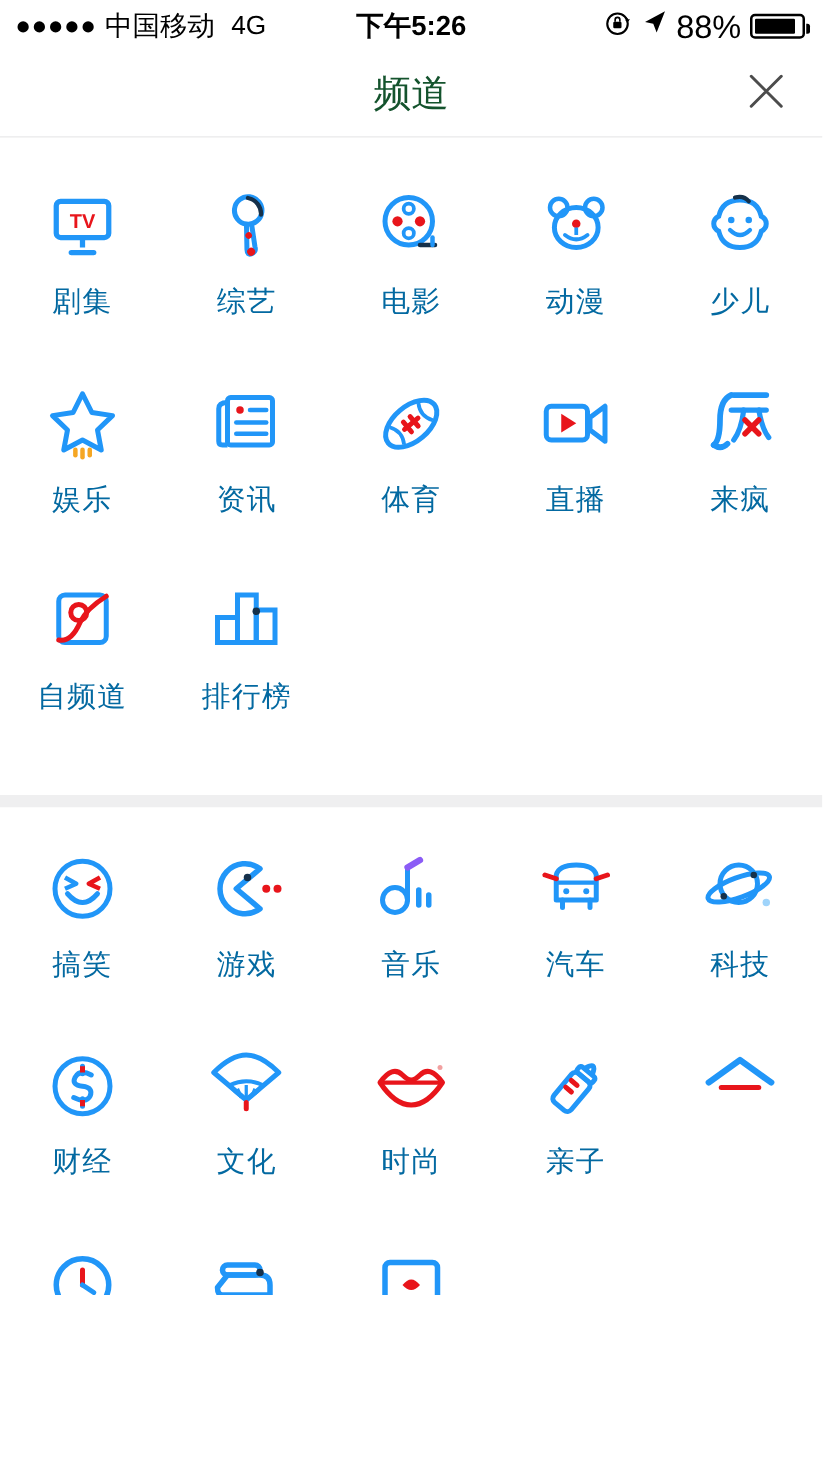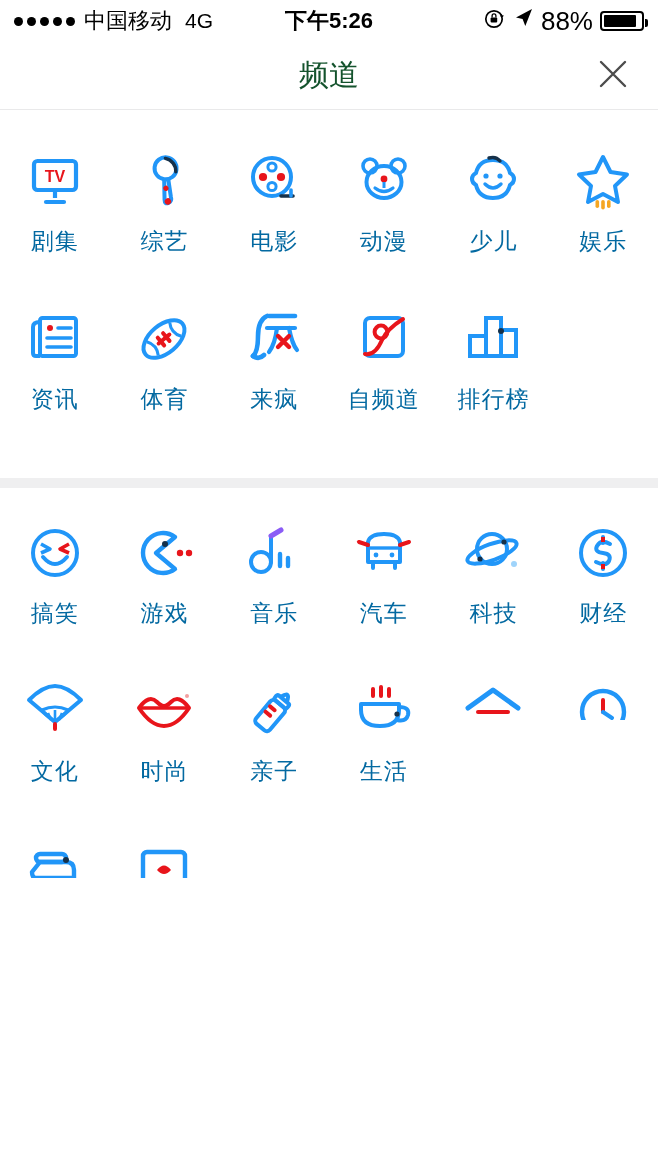--- a/index.html
+++ b/index.html
@@ -60,21 +60,21 @@
     cursor:pointer;
   }
 
   
   .scroll { height:1060px; overflow:hidden; background:#fff; }
   .section { background:#fff; }
   .section.first { padding-top:34px; padding-bottom:18px; }
   .section.second { padding-top:28px; }
   .divider { height:10px; background:#efeff0; }
 
-  .grid { display:grid; grid-template-columns:repeat(6,1fr); }
+  .grid { display:grid; grid-template-columns:repeat(5,1fr); }
   .cell {
     height:158px;
     display:flex; flex-direction:column; align-items:center; justify-content:flex-start;
     cursor:pointer; padding-top:6px;
   }
   .ico { width:62px; height:62px; display:flex; align-items:center; justify-content:center; }
   .ico svg { display:block; }
   .label {
     margin-top:14px; font-size:23px; color:#0369a1; letter-spacing:1px;
     white-space:nowrap;
@@ -242,20 +242,30 @@
               <path d="M14 20 q6 9 0 18" fill="none" stroke="#2196f8" stroke-width="3"></path>
               <path d="M44 20 q-6 9 0 18" fill="none" stroke="#2196f8" stroke-width="3"></path>
               <path d="M22 29h14" stroke="#e8151b" stroke-width="4" stroke-linecap="round"></path>
               <path d="M25 24v10 M32 24v10" stroke="#e8151b" stroke-width="4" stroke-linecap="round"></path>
             </g>
           </svg>
         </span>
         <span class="label">体育</span>
       </div>
 
+      <div class="cell">
+        <span class="ico">
+          <svg width="58" height="58" viewBox="0 0 58 58">
+            <rect x="5" y="15" width="33" height="27" rx="4" fill="none" stroke="#2196f8" stroke-width="4"></rect>
+            <path d="M40 24 L52 15 v28 L40 34z" fill="none" stroke="#2196f8" stroke-width="4" stroke-linejoin="round"></path>
+            <path d="M17 21 L29 28.5 L17 36z" fill="#e8151b"></path>
+          </svg>
+        </span>
+        <span class="label">直播</span>
+      </div>
 
       <div class="cell">
         <span class="ico">
           <svg width="58" height="58" viewBox="0 0 58 58">
             <path d="M24 6 L50 6" stroke="#2196f8" stroke-width="4.6" stroke-linecap="round"></path>
             <path d="M22 6 q-9 4 -9 20 q0 16 -5 20" fill="none" stroke="#2196f8" stroke-width="4.6" stroke-linecap="round"></path>
             <path d="M8 46 q6 4 11 -1" fill="none" stroke="#2196f8" stroke-width="4.6" stroke-linecap="round"></path>
             <path d="M22 18 L50 18" stroke="#2196f8" stroke-width="4.2" stroke-linecap="round"></path>
             <path d="M32 18 q-2 16 -8 24" fill="none" stroke="#2196f8" stroke-width="4.2" stroke-linecap="round"></path>
             <path d="M44 18 q3 16 8 22" fill="none" stroke="#2196f8" stroke-width="4.2" stroke-linecap="round"></path>
@@ -407,33 +417,20 @@
               <rect x="20" y="20" width="18" height="30" rx="4" fill="none" stroke="#2196f8" stroke-width="4"></rect>
               <rect x="21" y="14" width="16" height="6" rx="2" fill="none" stroke="#2196f8" stroke-width="4"></rect>
               <path d="M25 14 q4 -12 8 0" fill="none" stroke="#2196f8" stroke-width="4" stroke-linejoin="round"></path>
               <path d="M23 28 h6 M23 35 h6" stroke="#e8151b" stroke-width="4" stroke-linecap="round"></path>
             </g>
           </svg>
         </span>
         <span class="label">亲子</span>
       </div>
 
-      <div class="cell">
-        <span class="ico">
-          <svg width="58" height="58" viewBox="0 0 58 58">
-            <path d="M6 22 h38 v6 q0 16 -19 16 q-19 0 -19 -16z" fill="none" stroke="#2196f8" stroke-width="4" stroke-linejoin="round"></path>
-            <path d="M44 25 q11 0 9 8 q-2 7 -11 5" fill="none" stroke="#2196f8" stroke-width="4" stroke-linecap="round"></path>
-            <circle cx="42" cy="32" r="2.6" fill="#16314a"></circle>
-            <rect x="16" y="5" width="4" height="11" rx="2" fill="#e8151b"></rect>
-            <rect x="24" y="3" width="4" height="13" rx="2" fill="#e8151b"></rect>
-            <rect x="32" y="5" width="4" height="11" rx="2" fill="#e8151b"></rect>
-          </svg>
-        </span>
-        <span class="label">生活</span>
-      </div>
 
       <div class="cell clipped">
         <span class="ico">
           <svg width="58" height="58" viewBox="0 0 58 58">
             <path d="M4 26 L29 8 L54 26" fill="none" stroke="#2196f8" stroke-width="5" stroke-linejoin="round" stroke-linecap="round"></path>
             <path d="M14 30 h30" stroke="#e8151b" stroke-width="4" stroke-linecap="round"></path>
           </svg>
         </span>
 
       </div>

